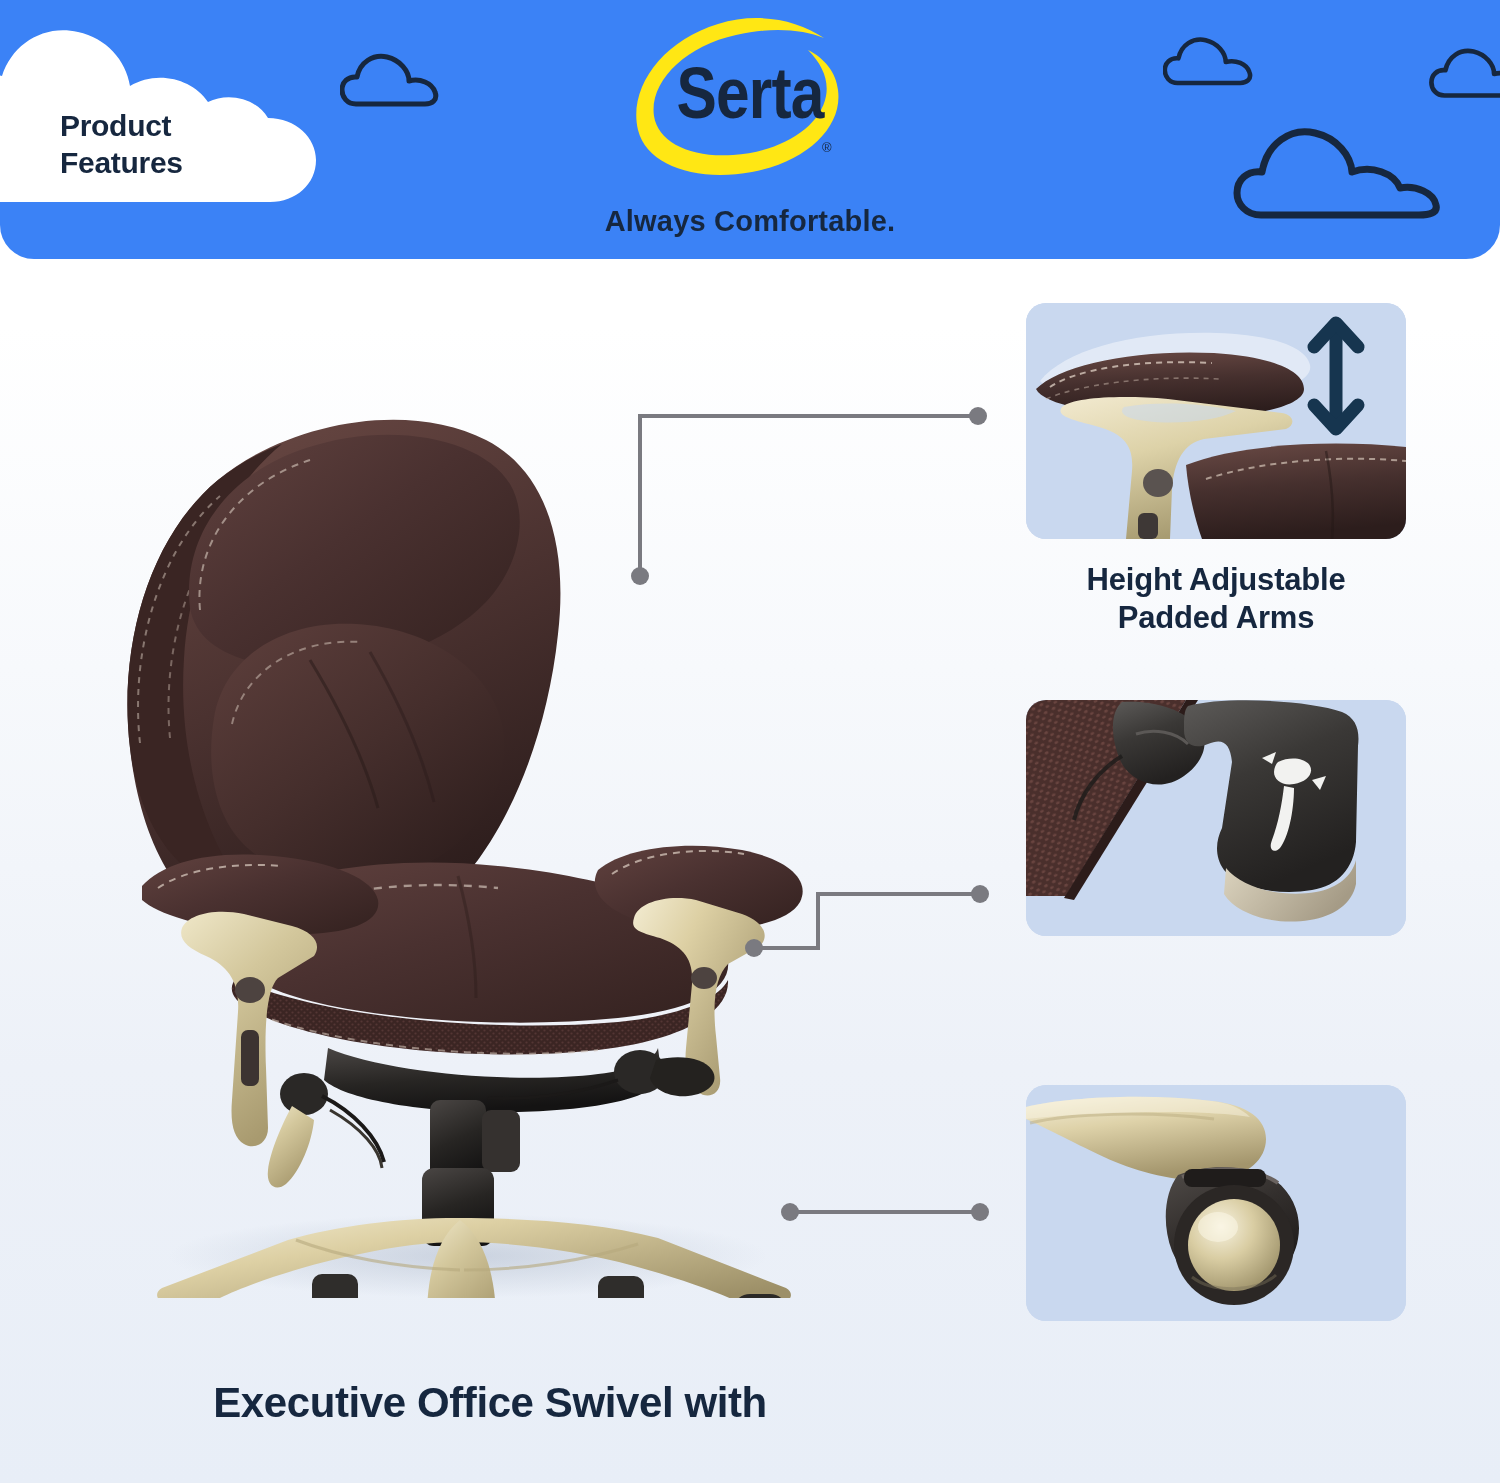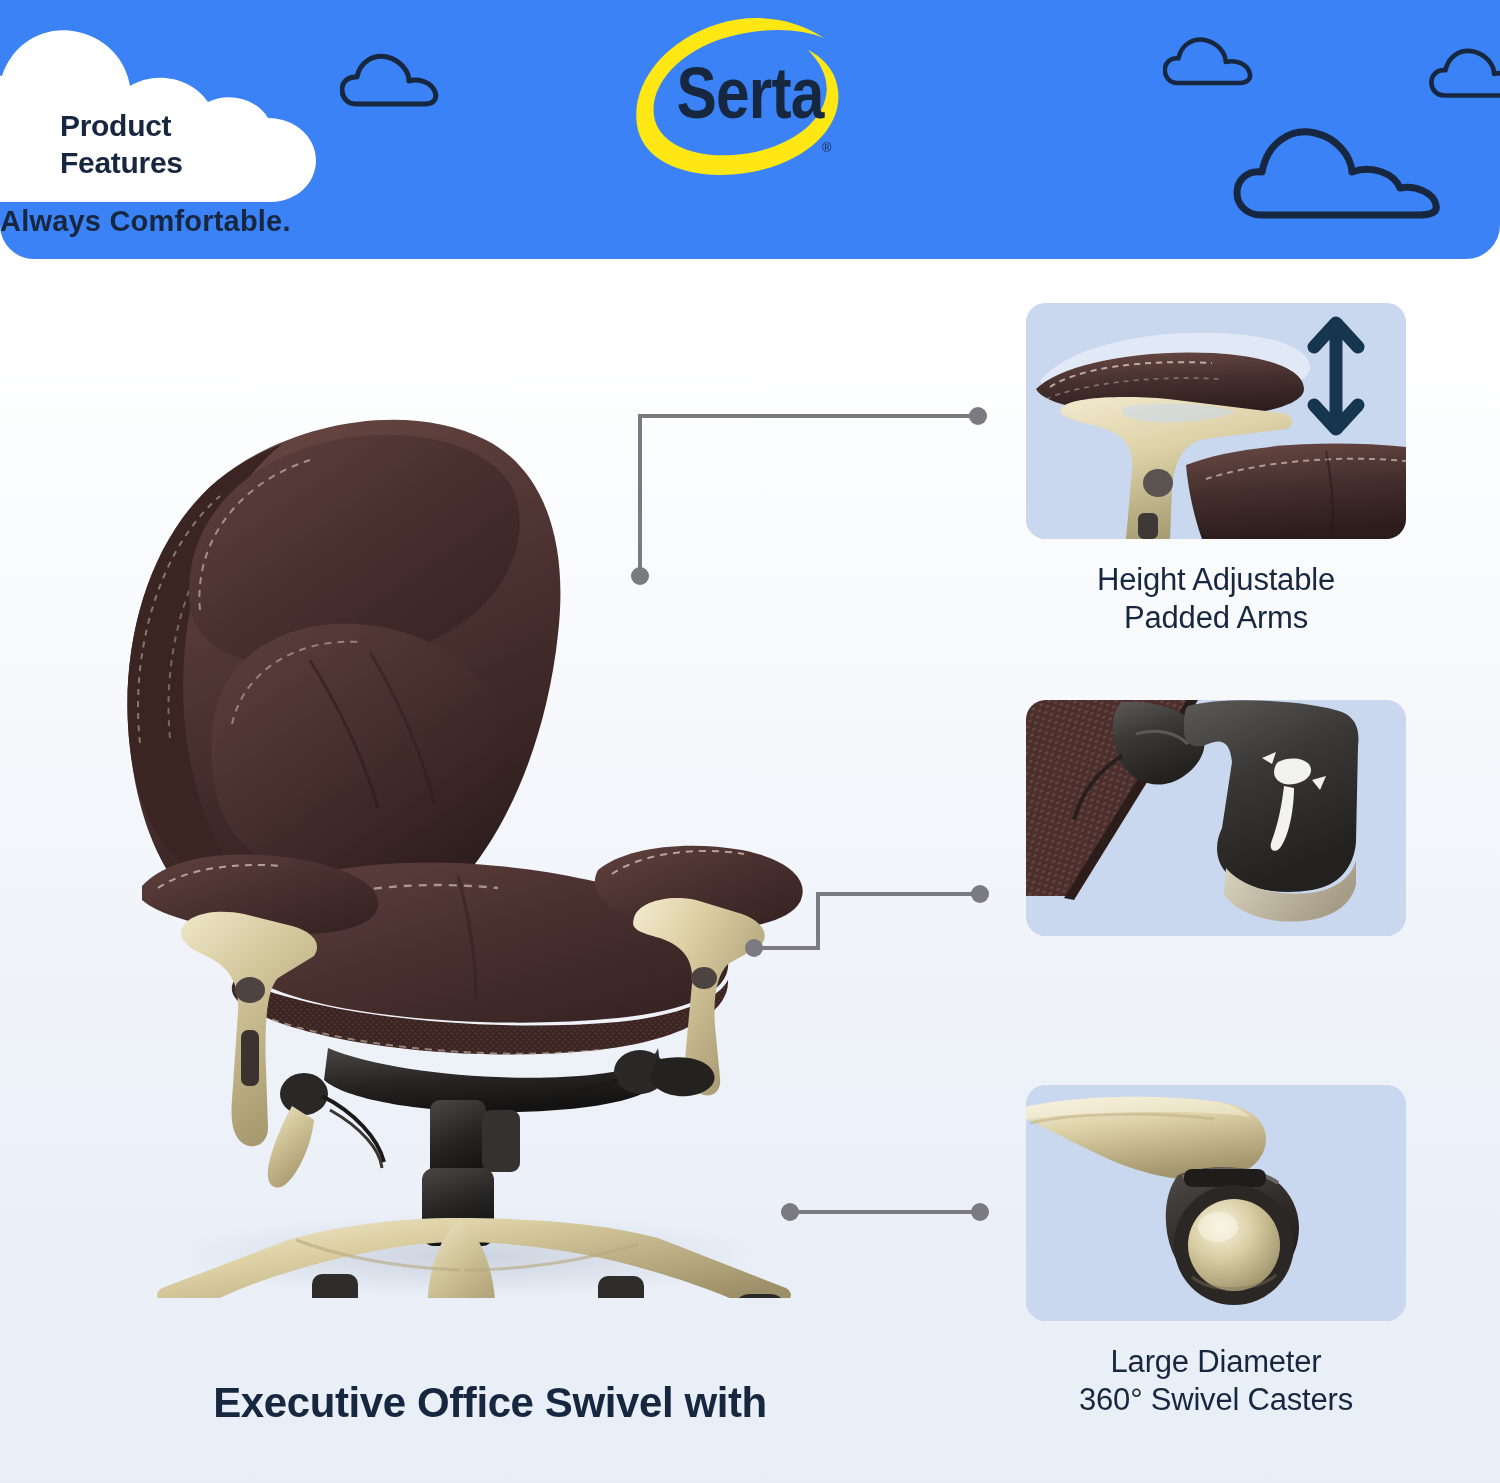--- a/index.html
+++ b/index.html
@@ -85,21 +85,21 @@
     position: absolute;
     left: 50%; top: 126px;
     margin-left: 72px;
     font-size: 13px;
     color: #16273f;
   }
   #serta-tagline {
     position: absolute;
     left: 0; top: 205px;
     width: 1500px;
-    text-align: left;
+    text-align: center;
     font-size: 29px;
     font-weight: bold;
     color: #16273f;
     letter-spacing: 0.2px;
   }
 
   
   #chair-stage {
     position: absolute;
     left: 78px; top: 288px;
@@ -122,21 +122,21 @@
     margin: 0 auto;
     border-radius: 20px;
     background: #c9d8ef;
     overflow: hidden;
   }
   .feature-thumb svg { display: block; }
   .feature-caption {
     margin-top: 22px;
     text-align: center;
     font-size: 31px;
-    font-weight: normal;
+    font-weight: bold;
     line-height: 1.22;
     color: #16273f;
     letter-spacing: -0.2px;
     white-space: pre-line;
   }
 
   #feature-1 { left: 1006px; top: 303px; }
   #feature-2 { left: 1006px; top: 700px; }
   #feature-3 { left: 1006px; top: 1085px; }
 
@@ -540,20 +540,18 @@
       <path d="M 156,92 C 186,80 230,82 252,98" fill="none" stroke="#6a6360" stroke-width="4"></path>
 
       <rect x="158" y="84" width="82" height="18" rx="8" fill="#1f1c1b"></rect>
 
       <circle cx="208" cy="160" r="60" fill="#2b2725"></circle>
       <circle cx="208" cy="160" r="46" fill="url(#f3wheel)"></circle>
       <ellipse cx="192" cy="142" rx="20" ry="15" fill="#fbf7e8" opacity="0.55"></ellipse>
       <path d="M 166,192 C 186,208 230,208 250,190" fill="none" stroke="#7d745a" stroke-width="3" opacity="0.45"></path>
     </svg>
   </div>
-  <div class="feature-caption">Large Diameter
-360° Swivel Casters</div>
 </div>
 
 <div id="product-title">
   <div>Executive Office Swivel with</div>
   
 </div>
 
 </body></html>

